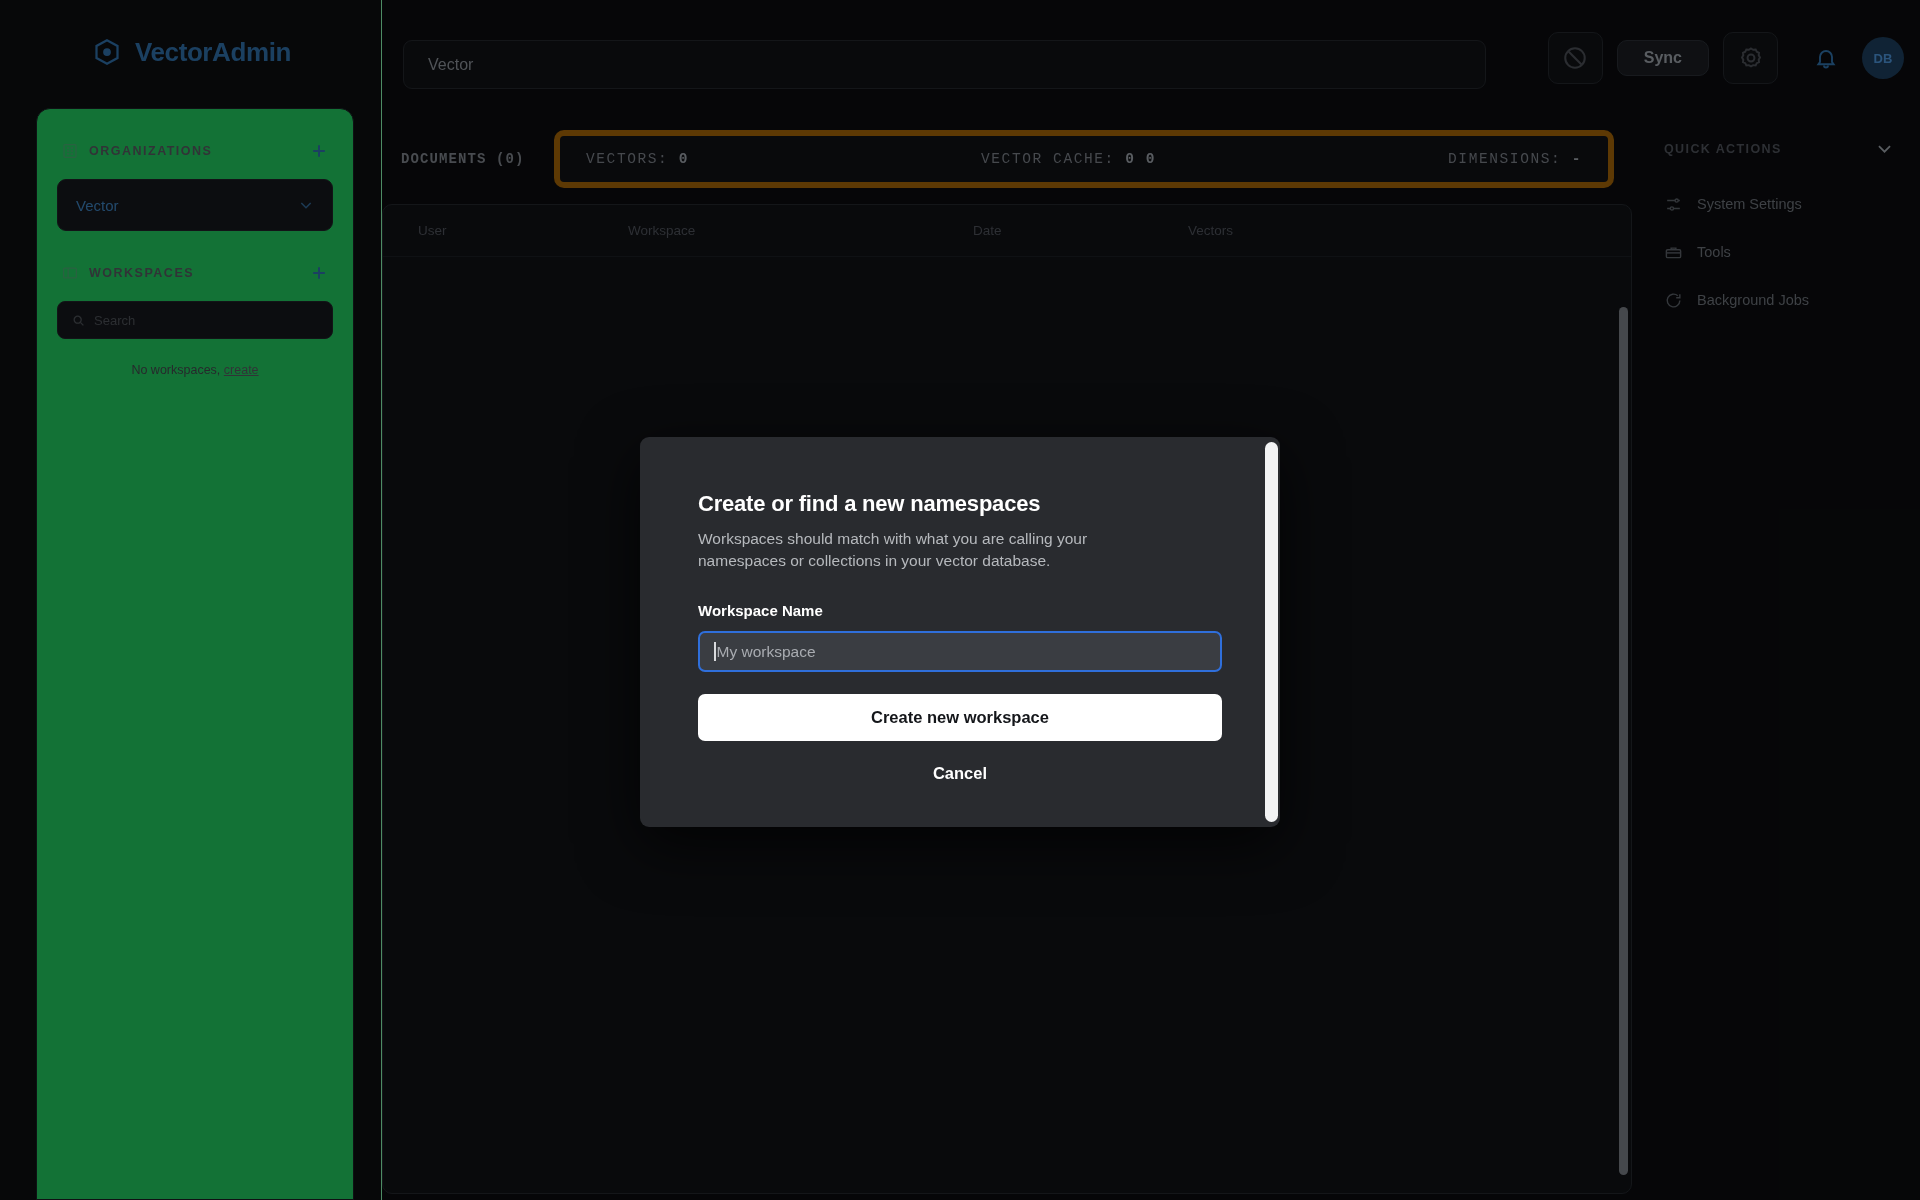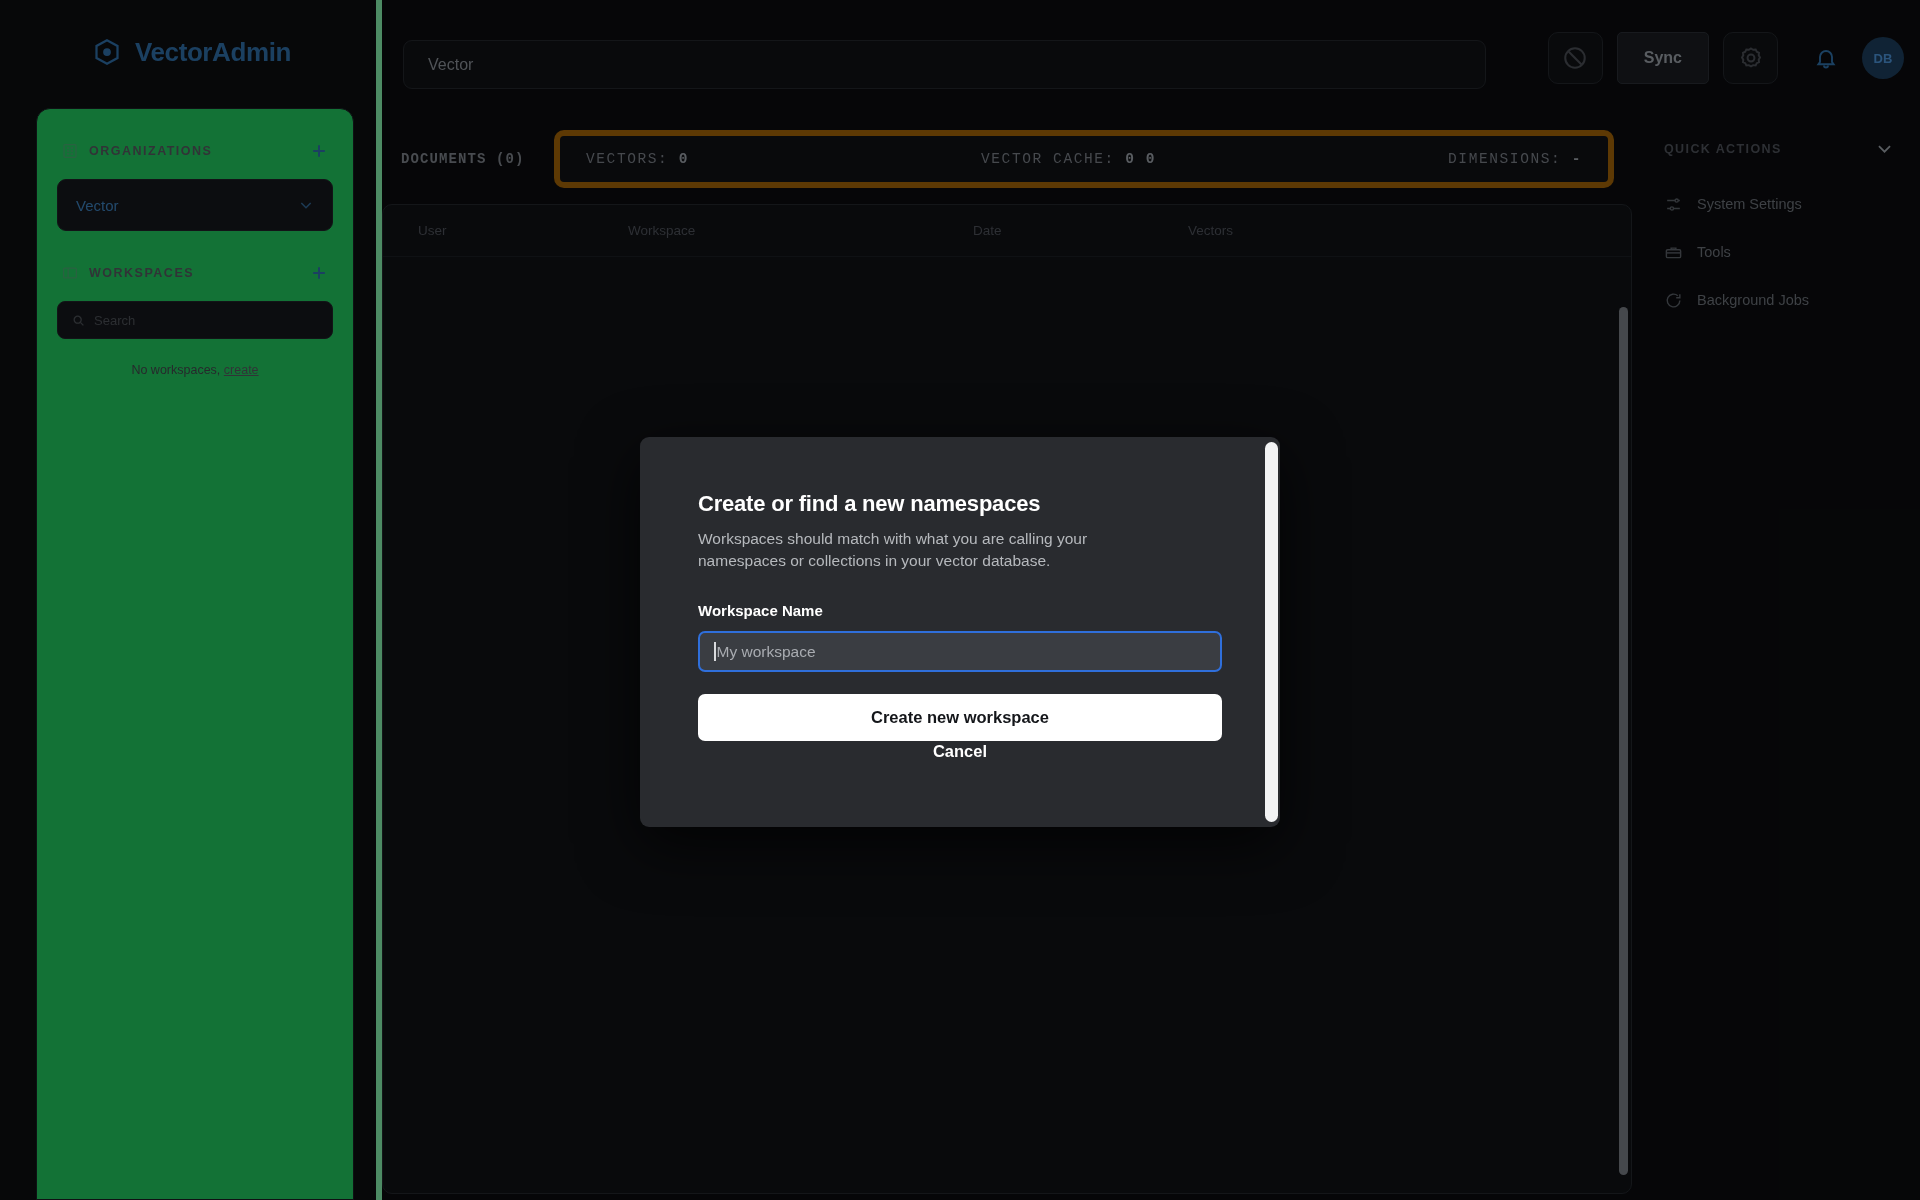--- a/index.html
+++ b/index.html
@@ -13,21 +13,21 @@
     position: relative;
     width: 1920px; height: 1200px;
     background: #0b0c0e;
   }
 
   
   #sidebar {
     position: absolute; left: 0; top: 0;
     width: 382px; height: 1200px;
     background: #0d0e11;
-    border-right: 6px solid #86efac;
+    border-right: 1px solid #86efac;
   }
   .brand {
     display: flex; align-items: center; gap: 13px;
     height: 104px; padding-left: 92px;
   }
   .brand-logo { width: 30px; height: 30px; flex: none; }
   .brand-name {
     font-size: 26px; font-weight: bold; letter-spacing: -0.4px;
     color: #2f6fa8;
   }
@@ -107,24 +107,24 @@
   .icon-btn {
     width: 55px; height: 52px;
     background: #101216;
     border: 1px solid #23262c;
     border-radius: 10px;
     display: flex; align-items: center; justify-content: center;
     color: #4a4e55; cursor: pointer;
   }
   .icon-btn svg { width: 26px; height: 26px; }
   .sync-btn {
-    height: 52px; padding: 0 26px;
+    height: 36px; padding: 0 26px;
     background: #1a1d22;
     border: 1px solid #2a2e35;
-    border-radius: 5px;
+    border-radius: 10px;
     display: flex; align-items: center; justify-content: center;
     font-size: 16px; font-weight: bold; color: #9aa0a8;
     cursor: pointer;
   }
   .bell-btn {
     width: 44px; height: 44px; margin-left: 12px;
     display: flex; align-items: center; justify-content: center;
     color: #2f6fa8; cursor: pointer;
   }
   .bell-btn svg { width: 24px; height: 24px; }
@@ -257,21 +257,21 @@
   .primary-btn {
     margin-top: 22px; height: 47px; width: 100%;
     background: #ffffff;
     border: none; border-radius: 7px;
     display: flex; align-items: center; justify-content: center;
     font-size: 16.5px; font-weight: bold; color: #14161a;
     font-family: "Liberation Sans", sans-serif;
     cursor: pointer;
   }
   .cancel-btn {
-    margin-top: 1px; width: 100%;
+    margin-top: 23px; width: 100%;
     background: none; border: none;
     text-align: center;
     font-size: 16.5px; font-weight: bold; color: #ffffff;
     font-family: "Liberation Sans", sans-serif;
     cursor: pointer;
   }
   .modal-scrollbar {
     position: absolute; right: 2px; top: 5px;
     width: 13px; height: 380px;
     background: #f2f3f4;

